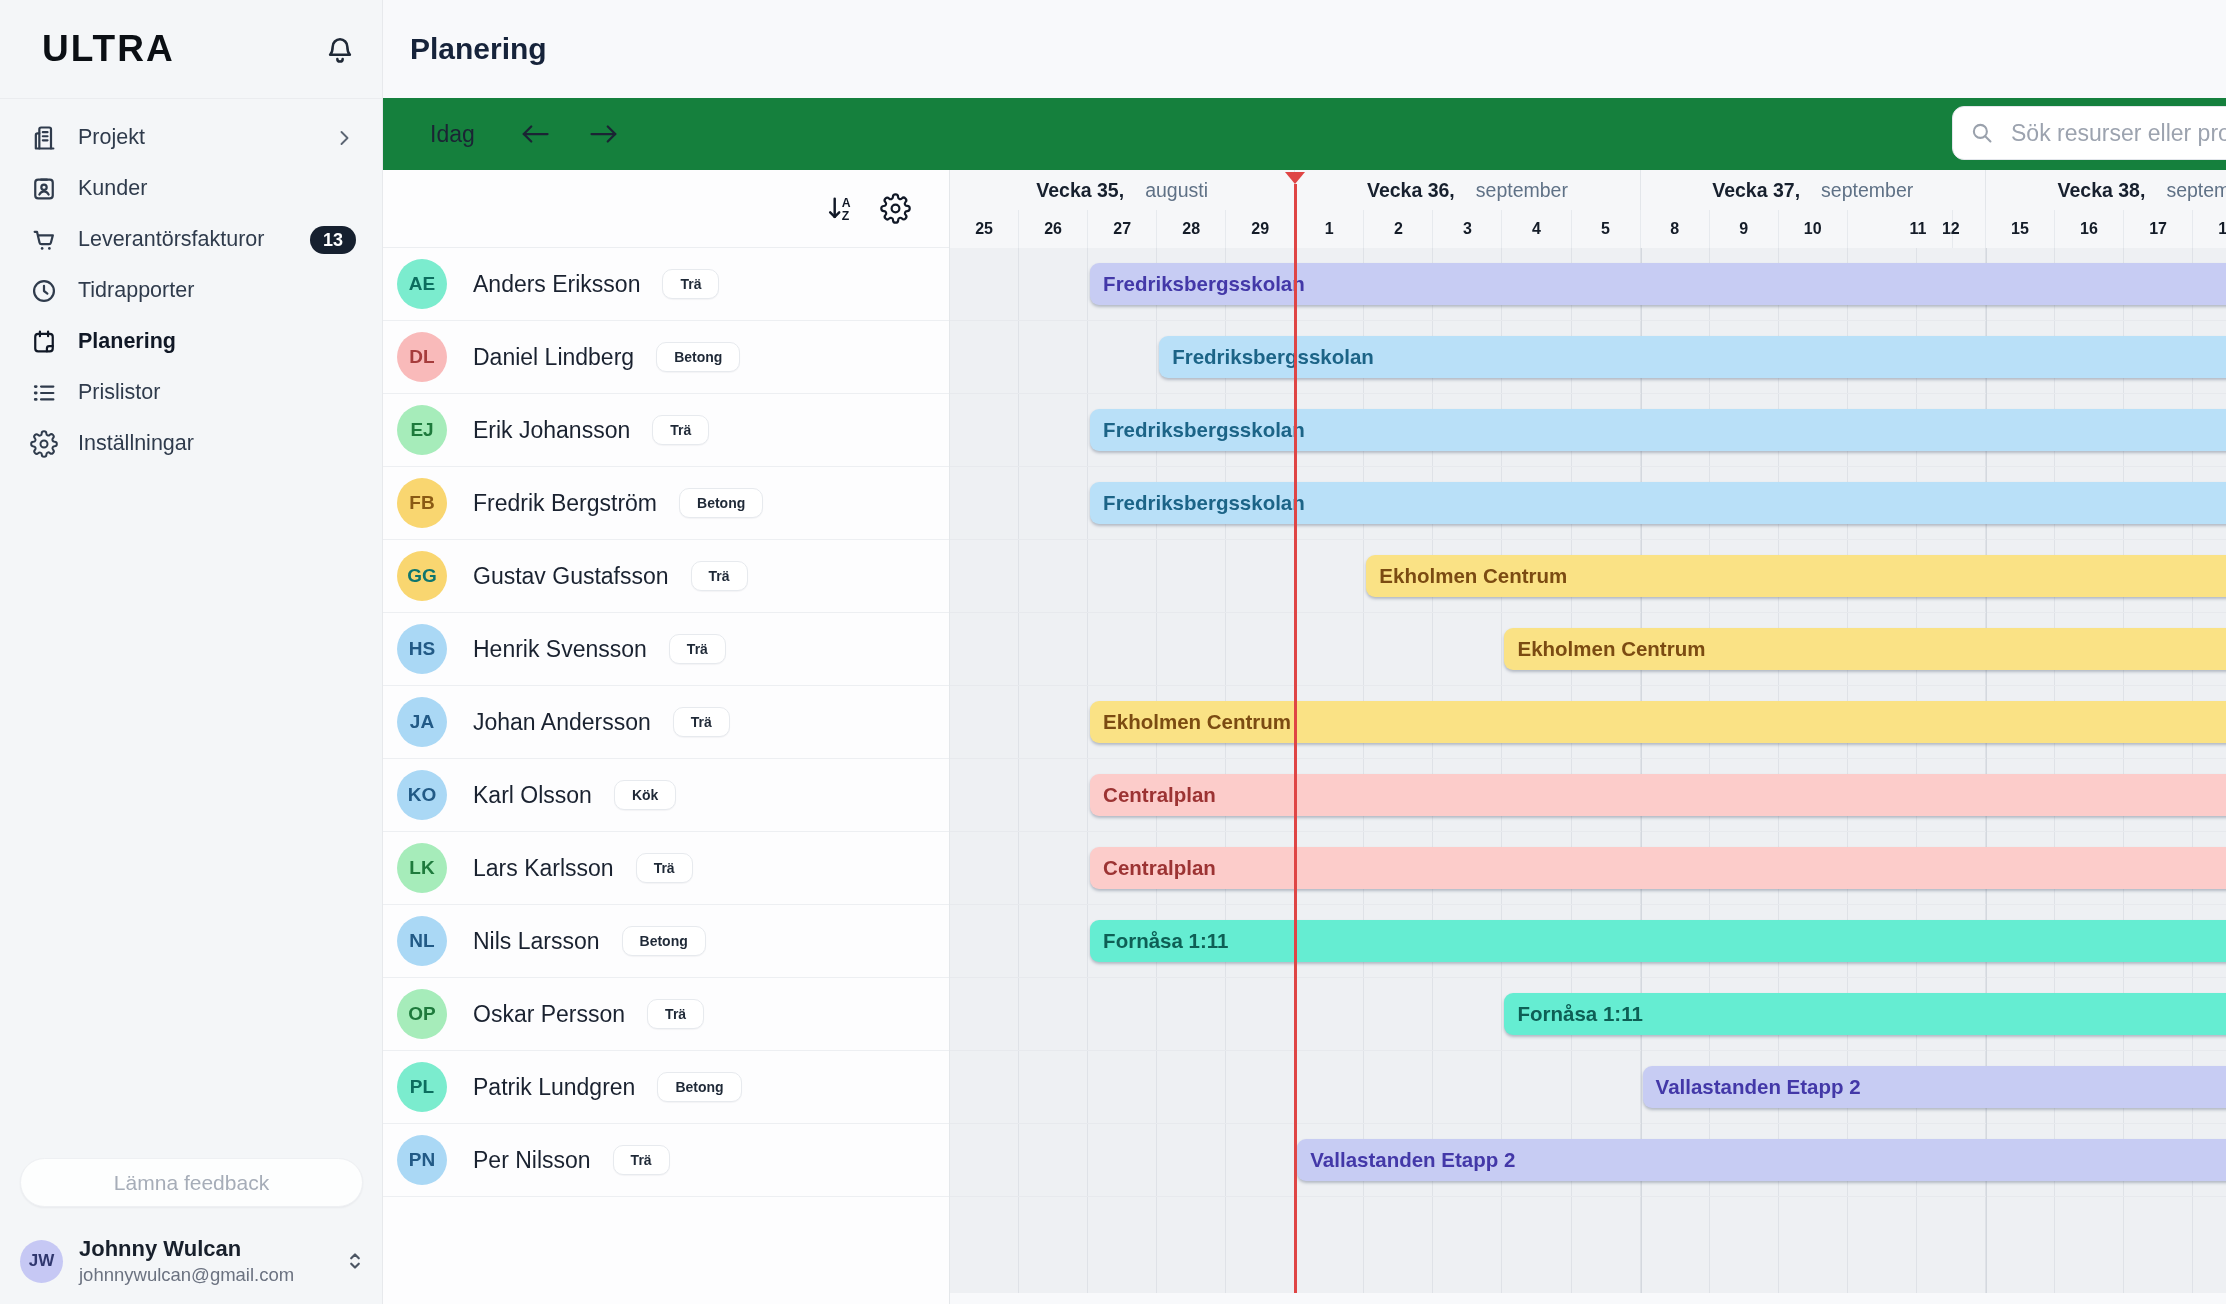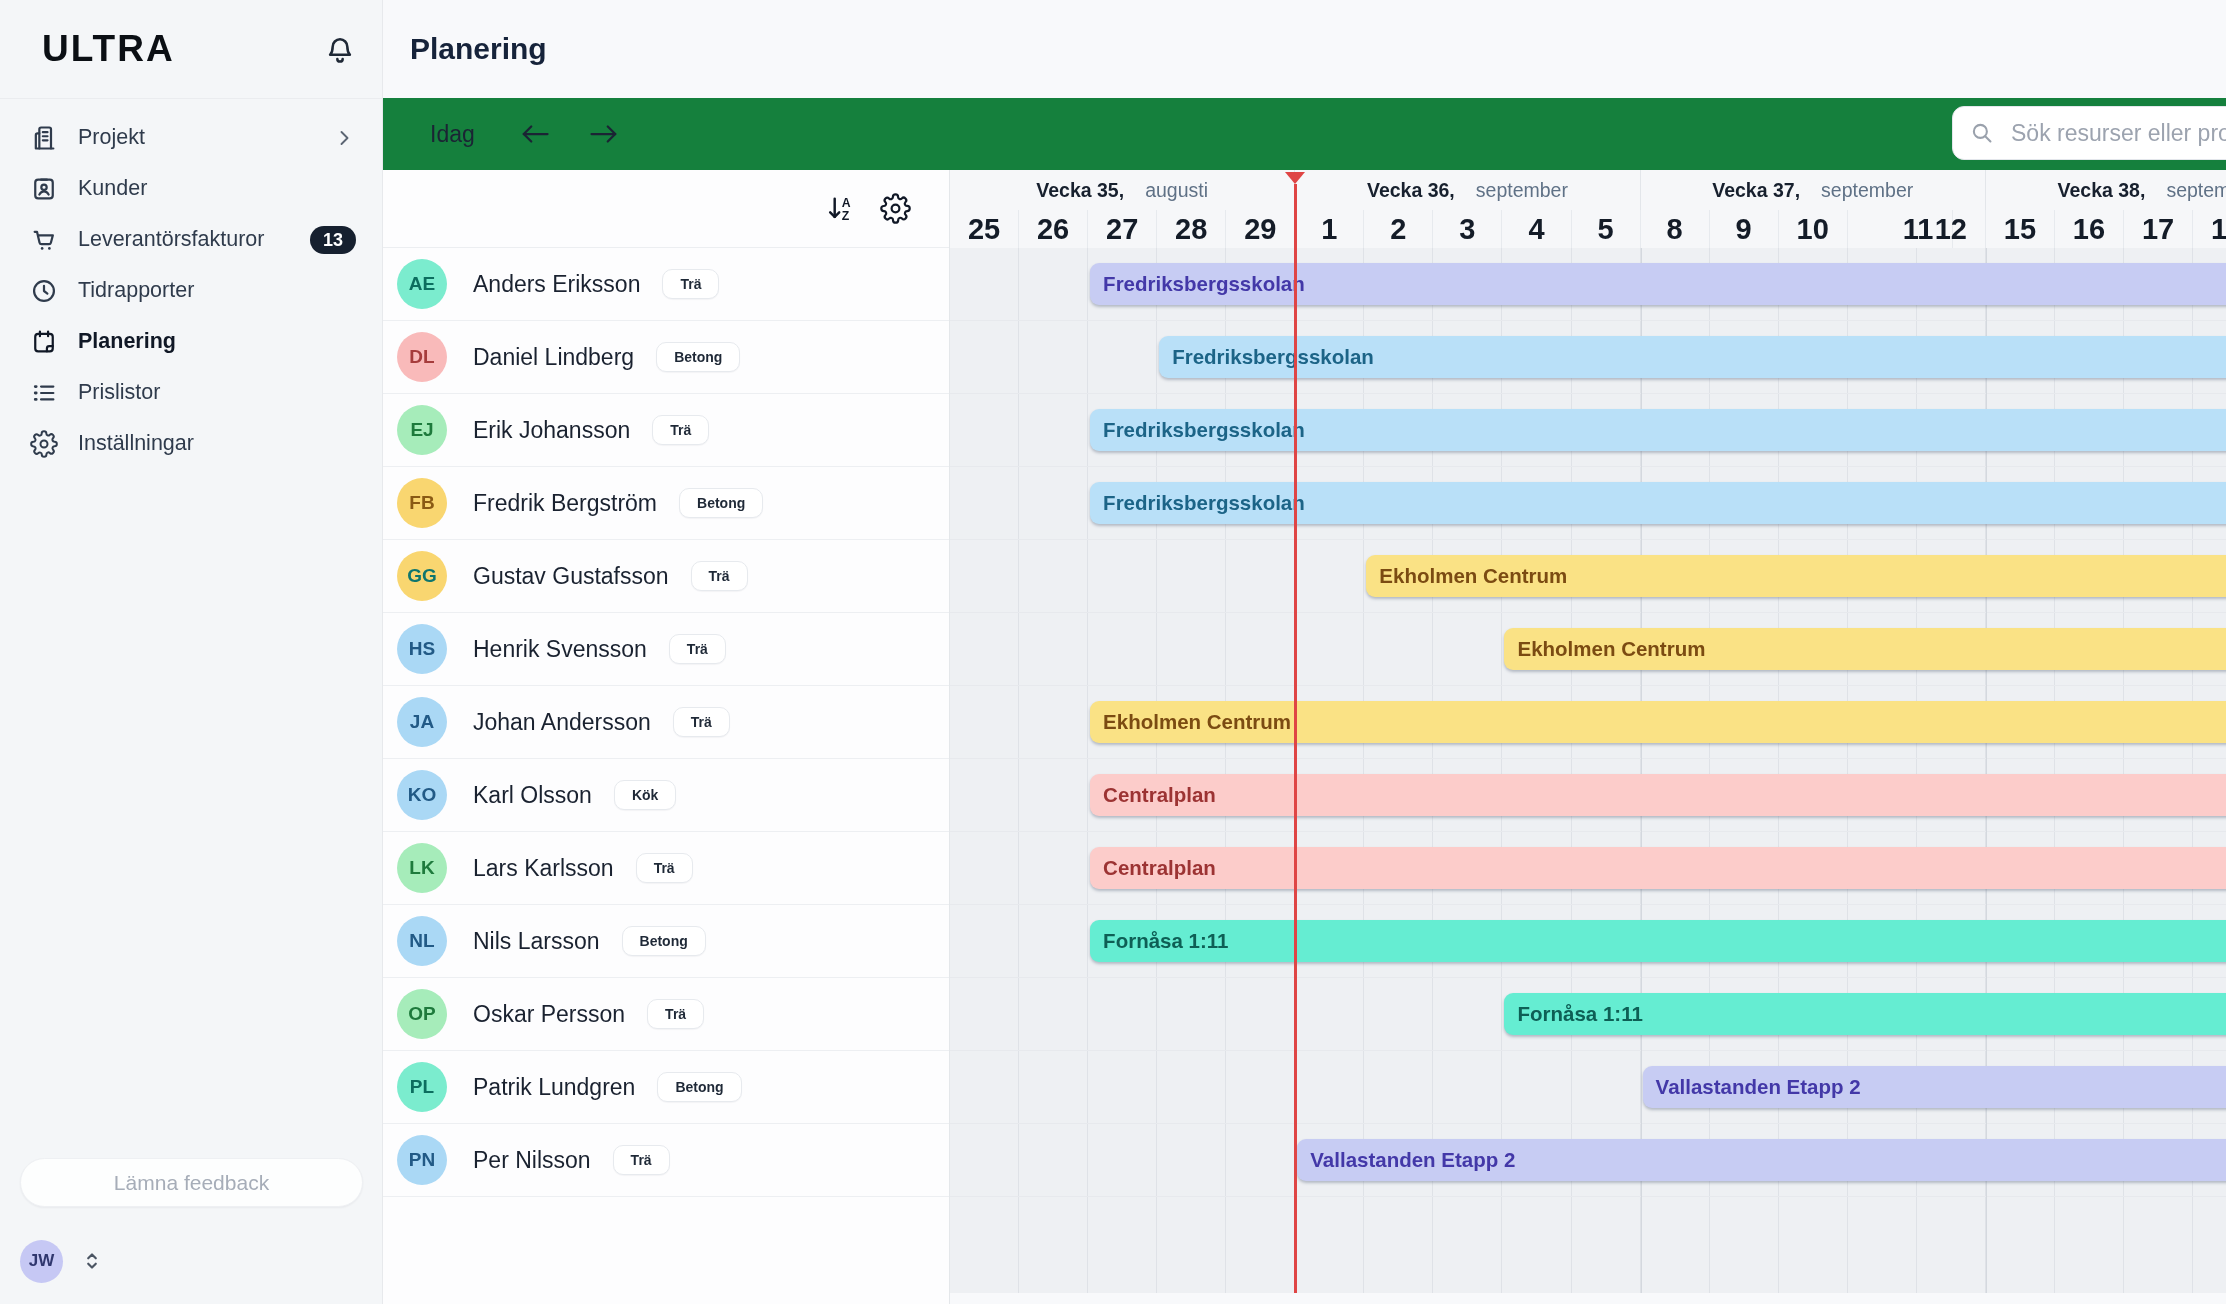--- a/index.html
+++ b/index.html
@@ -68,21 +68,21 @@
 
   
   .timeline{position:absolute;left:950px;top:170px;right:0;bottom:0;overflow:hidden;background:#f8f9fb;}
   .tl-weeks{position:absolute;top:0;left:0;width:1400px;height:40px;background:#f6f7f9;border-bottom:1px solid #e7e9ed;}
   .tl-week{position:absolute;top:0;height:40px;display:flex;align-items:center;justify-content:center;
            border-right:1px solid #e3e6ea;box-sizing:border-box;font-size:19.5px;white-space:nowrap;}
   .wk-strong{font-weight:700;color:#17202e;}
   .wk-month{color:#5f7186;margin-left:21px;}
   .tl-days{position:absolute;top:40px;left:0;width:1400px;height:38px;background:#f6f7f9;border-bottom:1px solid #e3e6ea;}
   .tl-day{position:absolute;top:0;height:38px;display:flex;align-items:center;justify-content:center;
-          font-size:29px;font-weight:600;color:#141c28;border-right:1px solid #e7eaee;box-sizing:border-box;}
+          font-size:16px;font-weight:600;color:#141c28;border-right:1px solid #e7eaee;box-sizing:border-box;}
   .gantt{position:absolute;top:78px;left:0;width:1320px;height:1045px;background:#eef0f3;
          background-image:repeating-linear-gradient(to right,transparent 0,transparent 68.06px,#dfe2e7 68.06px,#dfe2e7 69.06px);}
   .rows-layer{position:absolute;top:0;left:0;right:0;height:949px;
          background-image:repeating-linear-gradient(to bottom,transparent 0,transparent 72px,#e7e9ed 72px,#e7e9ed 73px);}
   .week-line{position:absolute;top:0;bottom:0;width:1px;background:#d4d8de;}
   .gantt-bar{position:absolute;height:42px;right:-30px;border-radius:9px;display:flex;align-items:center;
              padding-left:13px;box-sizing:border-box;font-size:20.5px;font-weight:700;white-space:nowrap;
              box-shadow:0 2px 3px rgba(108,120,140,.45);cursor:pointer;z-index:1;}
   .today-line{position:absolute;top:14px;bottom:11px;width:2.5px;z-index:5;}
   .today-triangle{position:absolute;top:2px;width:0;height:0;border-left:10px solid transparent;
@@ -176,20 +176,24 @@
               <circle cx="12" cy="12" r="3"></circle>
               <path d="M19.4 15a1.65 1.65 0 0 0 .33 1.82l.06.06a2 2 0 0 1-2.83 2.83l-.06-.06a1.65 1.65 0 0 0-1.82-.33 1.65 1.65 0 0 0-1 1.51V21a2 2 0 0 1-4 0v-.09A1.65 1.65 0 0 0 9 19.4a1.65 1.65 0 0 0-1.82.33l-.06.06a2 2 0 0 1-2.83-2.83l.06-.06a1.65 1.65 0 0 0 .33-1.82 1.65 1.65 0 0 0-1.51-1H3a2 2 0 0 1 0-4h.09A1.65 1.65 0 0 0 4.6 9a1.65 1.65 0 0 0-.33-1.82l-.06-.06a2 2 0 0 1 2.83-2.83l.06.06a1.65 1.65 0 0 0 1.82.33H9a1.65 1.65 0 0 0 1-1.51V3a2 2 0 0 1 4 0v.09a1.65 1.65 0 0 0 1 1.51 1.65 1.65 0 0 0 1.82-.33l.06-.06a2 2 0 0 1 2.83 2.83l-.06.06a1.65 1.65 0 0 0-.33 1.82V9a1.65 1.65 0 0 0 1.51 1H21a2 2 0 0 1 0 4h-.09a1.65 1.65 0 0 0-1.51 1z"></path>
             </svg>
           </span>
           <span class="nav-label">Inställningar</span>
         </div>
       </nav>
     <div class="feedback-btn">Lämna feedback</div>
     <div class="user-row">
       <span class="user-avatar" style="background: rgb(198, 200, 244); color: rgb(48, 55, 110);">JW</span>
+      <span class="user-meta">
+        <div class="user-name">Johnny Wulcan</div>
+        <div class="user-email">johnnywulcan@gmail.com</div>
+      </span>
       <span class="user-caret ic">
         <svg viewBox="0 0 24 24" fill="none" stroke="currentColor" stroke-width="2" stroke-linecap="round" stroke-linejoin="round">
           <path d="M8.5 9.5L12 6l3.5 3.5"></path>
             <path d="M8.5 14.5L12 18l3.5-3.5"></path>
         </svg>
       </span>
     </div>
   </aside>
 
   <header class="app-header">

